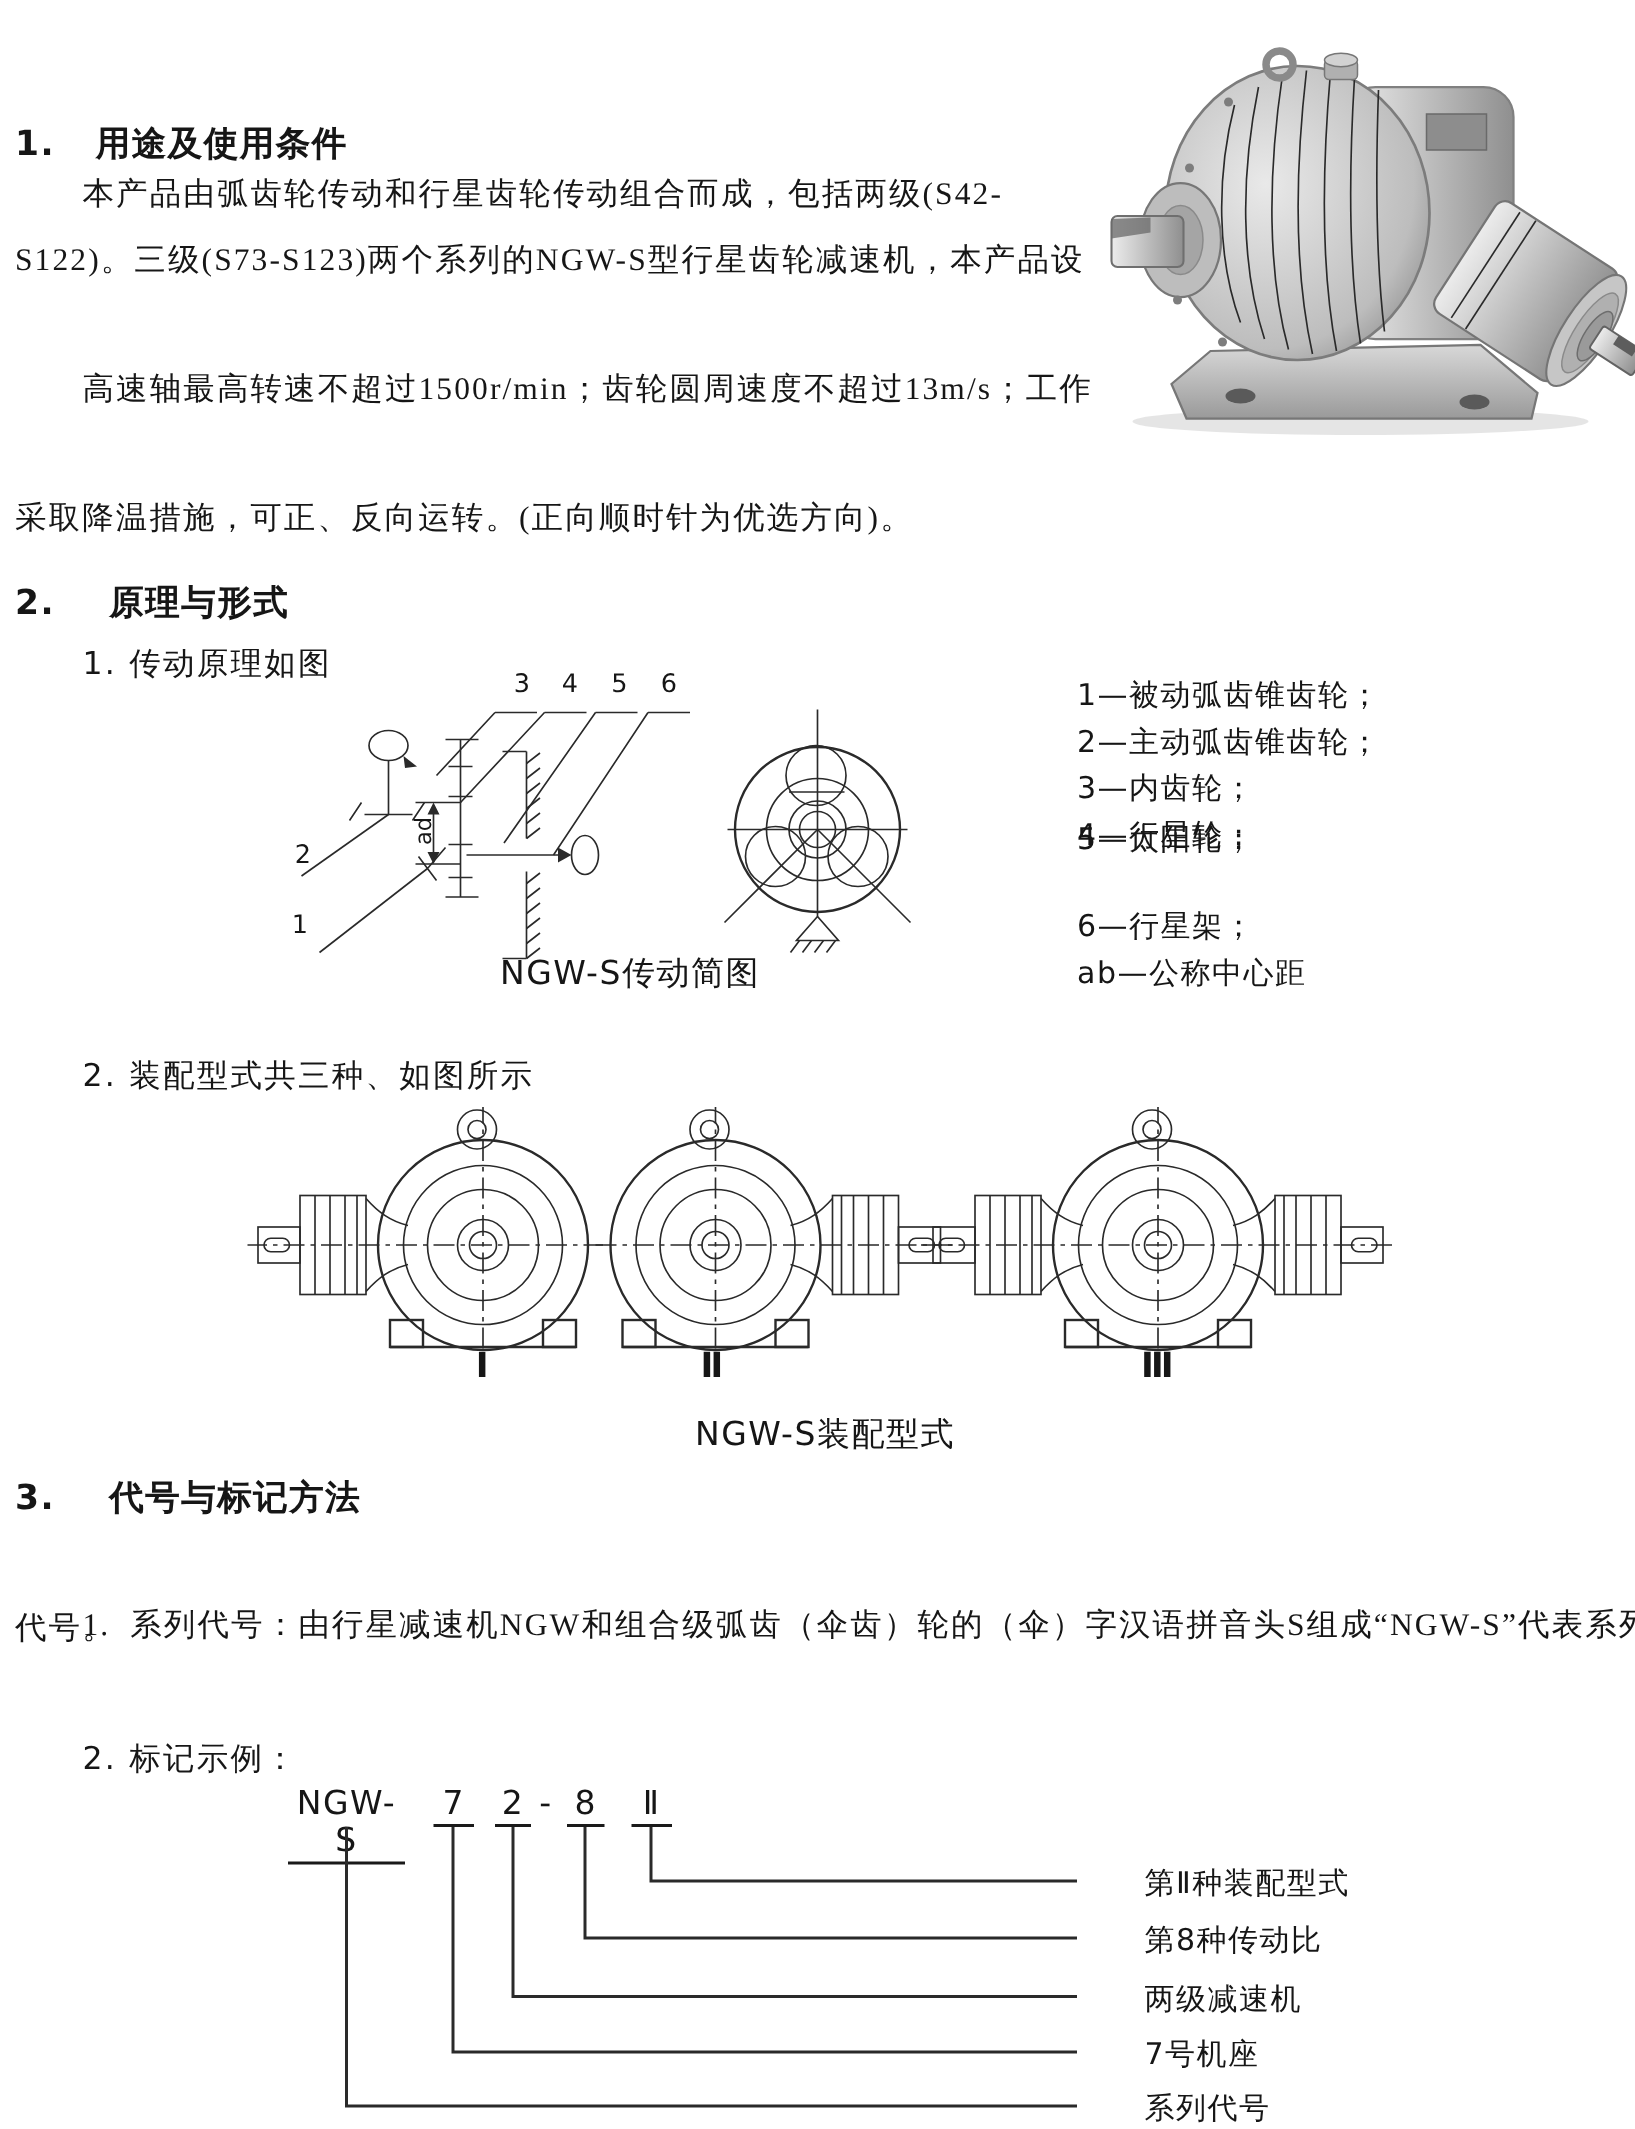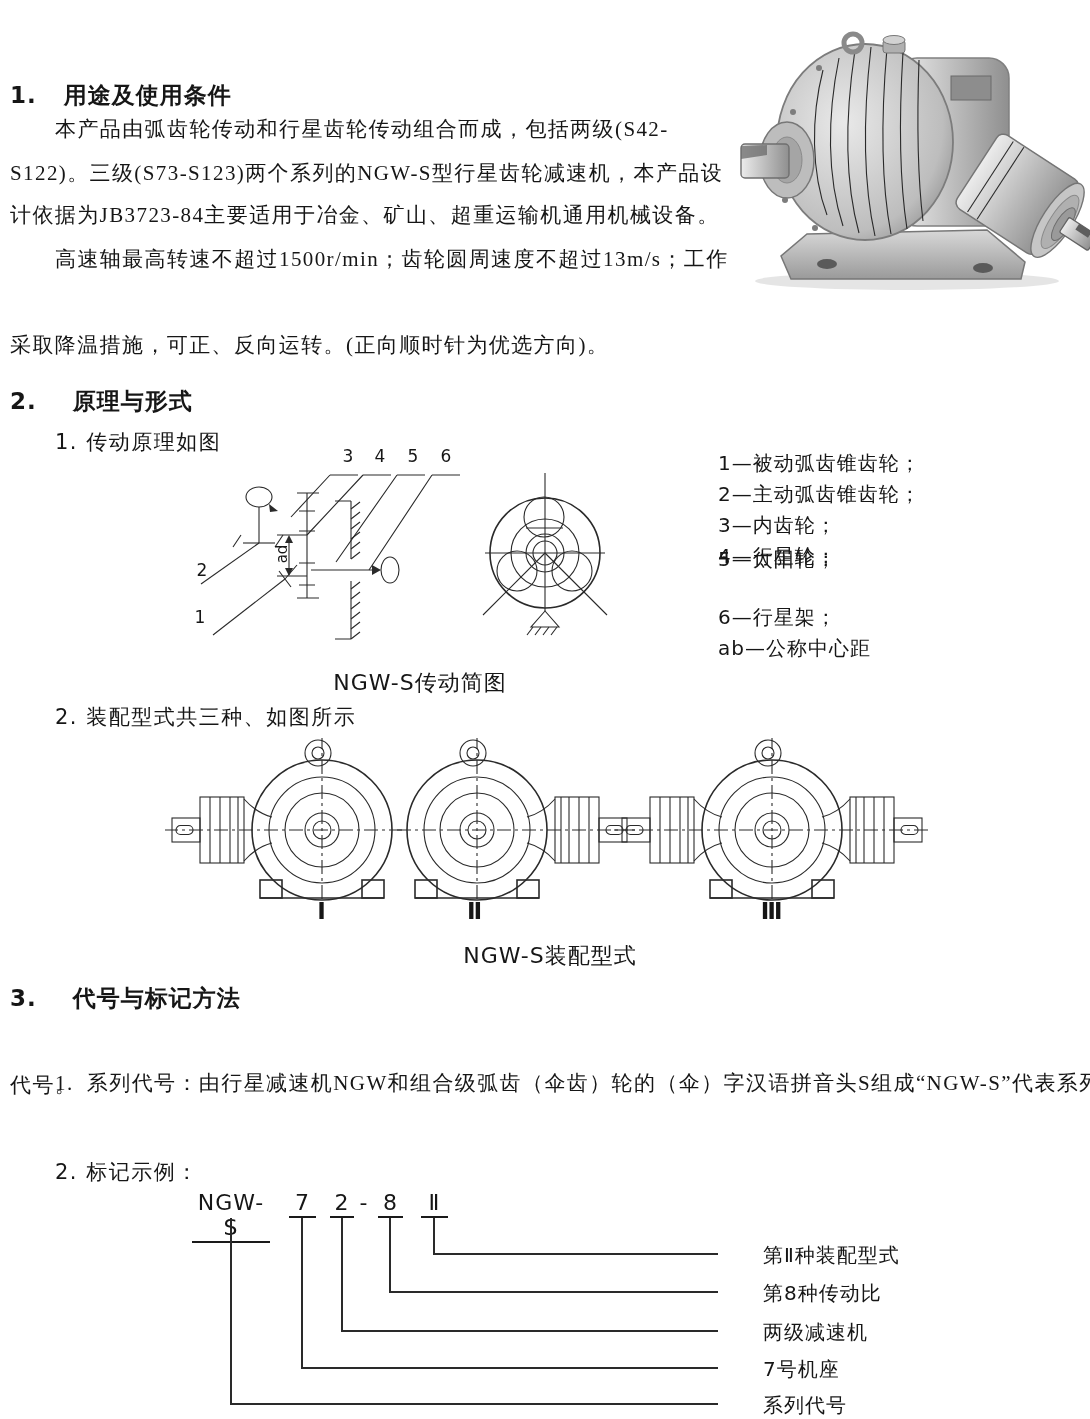--- a/index.html
+++ b/index.html
@@ -78,21 +78,20 @@
       <ellipse cx="99" cy="0" rx="10" ry="31" fill="#b0b0b0" stroke="#8a8a8a"></ellipse>
       <ellipse cx="103" cy="0" rx="7" ry="19" fill="#9a9a9a" stroke="#6d6d6d"></ellipse>
       <rect x="104" y="-9" width="34" height="18" rx="2" fill="url(#g1)" stroke="#636363" stroke-width="1.3"></rect>
       <rect x="116" y="-9" width="15" height="7" fill="#5d5d5d"></rect>
     </g>
   </svg>
 
   <div class="abs h" style="left:10px;top:80px">1.   用途及使用条件</div>
   <div class="abs ln" style="left:55px;top:116px">本产品由弧齿轮传动和行星齿轮传动组合而成，包括两级(S42-</div>
   <div class="abs ln" style="left:10px;top:160px">S122)。三级(S73-S123)两个系列的NGW-S型行星齿轮减速机，本产品设</div>
-  <div class="abs ln" style="left:10px;top:202px">计依据为JB3723-84主要适用于冶金、矿山、超重运输机通用机械设备。</div>
   <div class="abs ln" style="left:55px;top:246px">高速轴最高转速不超过1500r/min；齿轮圆周速度不超过13m/s；工作</div>
   <div class="abs ln" style="left:10px;top:332px">采取降温措施，可正、反向运转。(正向顺时针为优选方向)。</div>
 
   <div class="abs h" style="left:10px;top:386px">2.    原理与形式</div>
   <div class="abs sub" style="left:55px;top:428px">1. 传动原理如图</div>
 
   <svg class="abs" style="left:185px;top:443px" width="495" height="215" viewBox="0 0 495 215">
 
     <path class="kt" d="M145,32 H173 M145,32 L106,74"></path>
     <path class="kt" d="M178,32 H206 M178,32 L122,92"></path>
@@ -150,21 +149,21 @@
   <div class="abs dlbl" style="left:272px;top:545px;transform:rotate(-90deg);font-size:15px">ad</div>
 
   <div class="abs legend" style="left:718px;top:450px">1—被动弧齿锥齿轮；</div>
   <div class="abs legend" style="left:718px;top:481px">2—主动弧齿锥齿轮；</div>
   <div class="abs legend" style="left:718px;top:512px">3—内齿轮；</div>
   <div class="abs legend" style="left:718px;top:543px">4—行星轮；</div>
   <div class="abs legend" style="left:718px;top:546px">5—太阳轮；</div>
   <div class="abs legend" style="left:718px;top:604px">6—行星架；</div>
   <div class="abs legend" style="left:718px;top:635px">ab—公称中心距</div>
 
-  <div class="abs cap" style="left:260px;top:668px;width:320px">NGW-S传动简图</div>
+  <div class="abs cap" style="left:260px;top:634px;width:320px">NGW-S传动简图</div>
   <div class="abs sub" style="left:55px;top:703px">2. 装配型式共三种、如图所示</div>
 
   <svg class="abs" style="left:165px;top:738px" width="780" height="195" viewBox="0 0 780 195">
     <defs>
       <g id="rb">
         <circle class="kt" cx="-4" cy="-77" r="13"></circle>
         <circle class="kt" cx="-4" cy="-77" r="6"></circle>
         <circle class="k" cx="0" cy="0" r="70"></circle>
         <circle class="kt" cx="0" cy="0" r="53"></circle>
         <circle class="kt" cx="0" cy="0" r="37"></circle>

